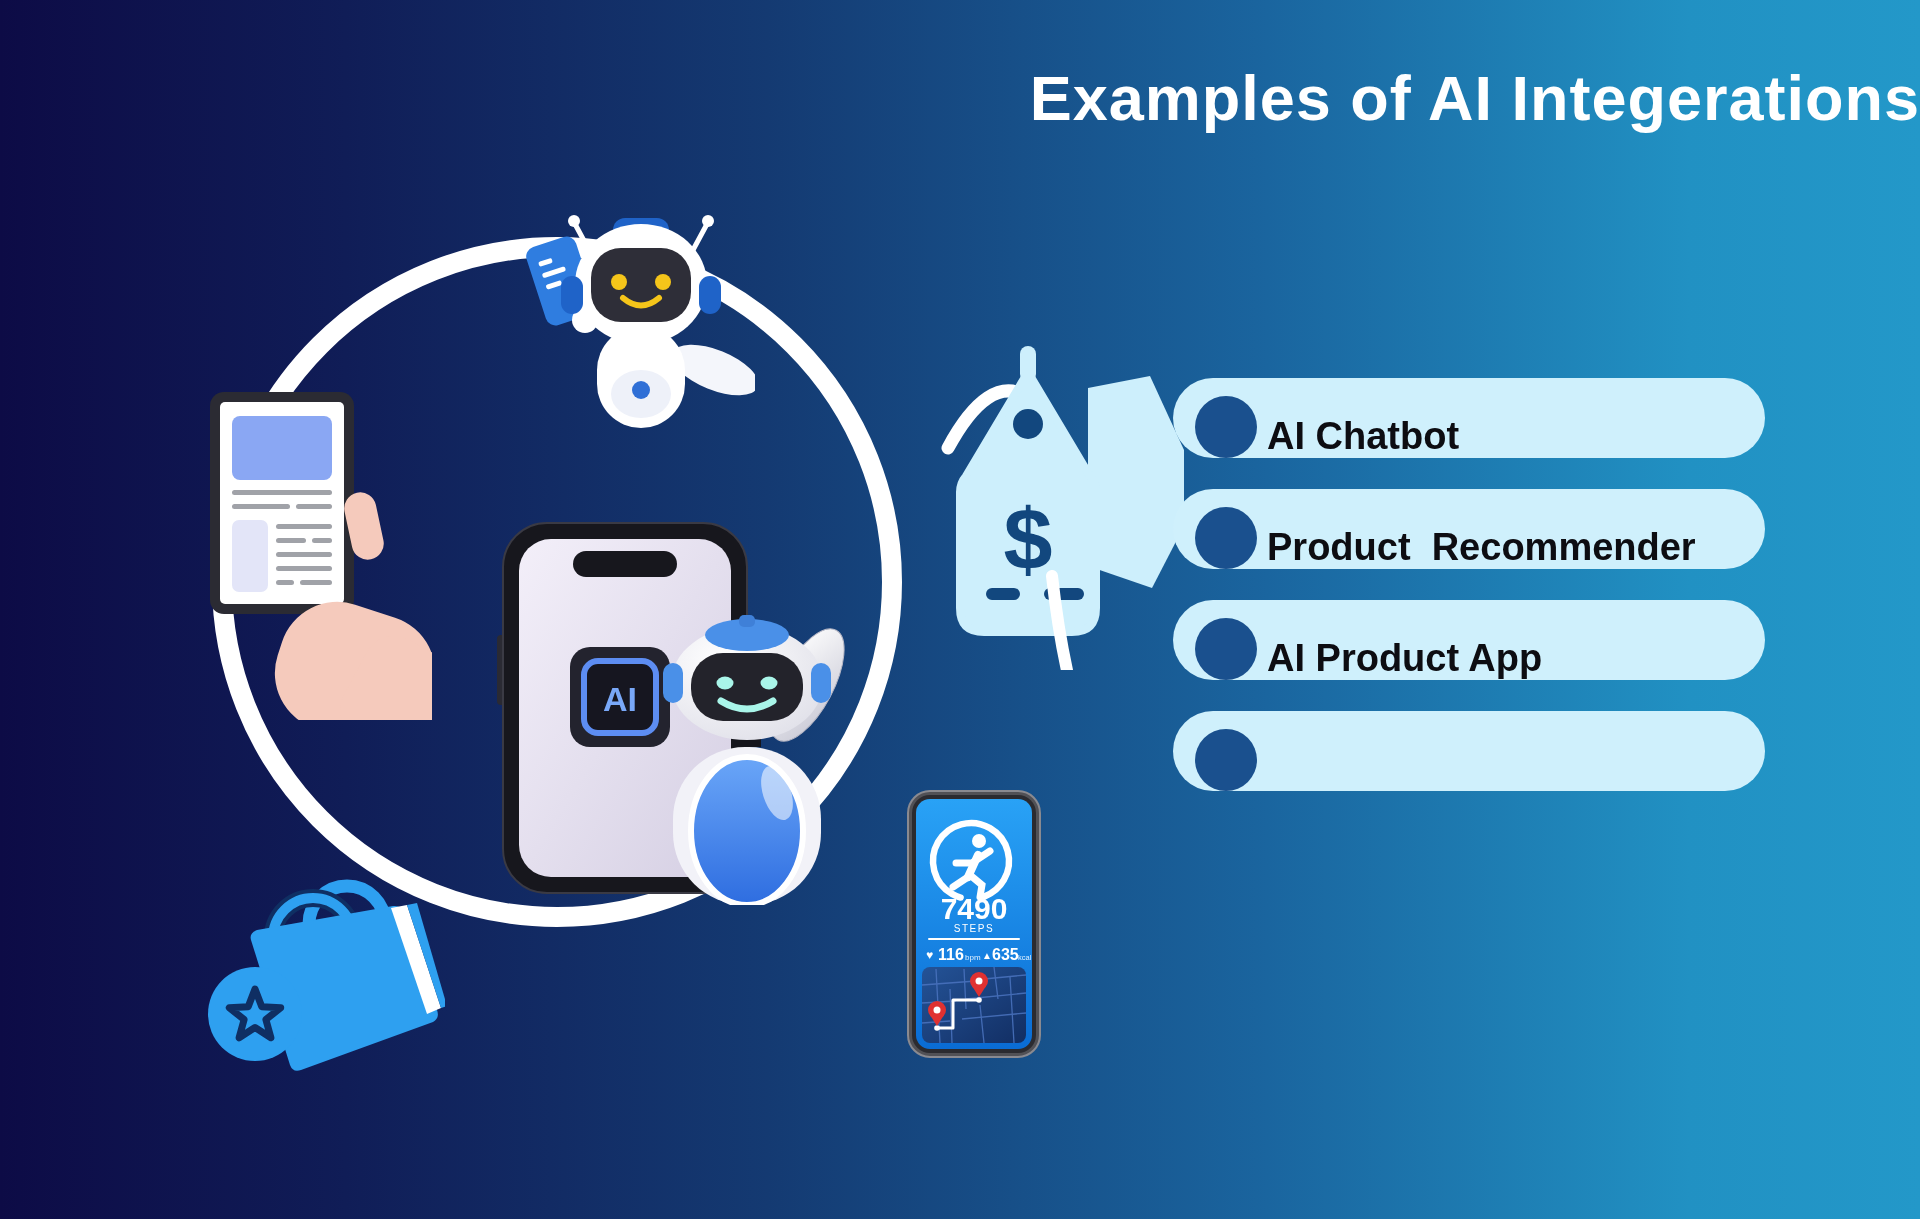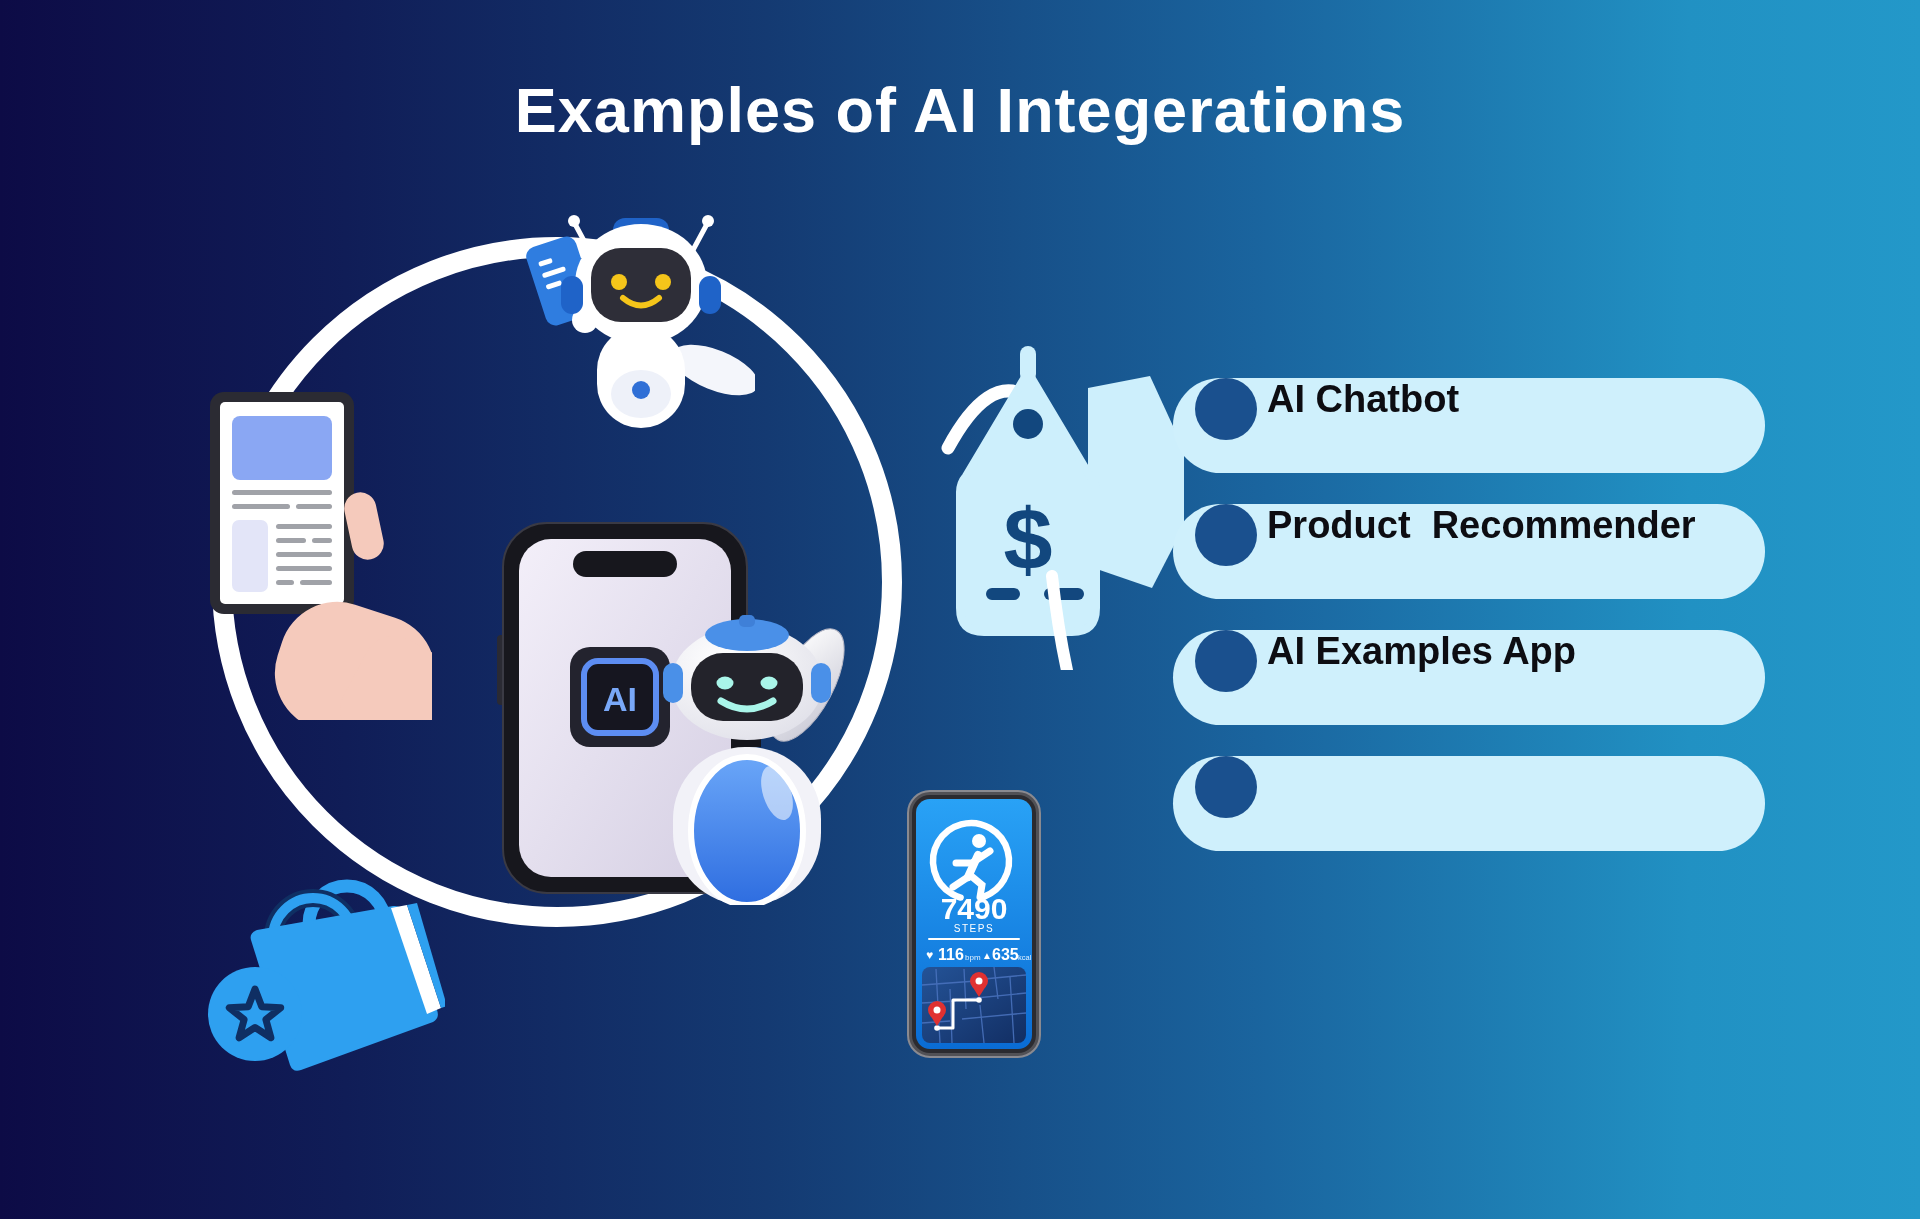--- a/index.html
+++ b/index.html
@@ -2,32 +2,32 @@
 <html><head>
 <meta charset="utf-8">
 <style>
   html,body{margin:0;padding:0;background:#0d0b46;}
   .stage{
     position:relative;width:1920px;height:1219px;overflow:hidden;
     background:linear-gradient(to right,#0d0b46 0%,#101d57 18%,#143a72 40%,#1a659f 66%,#2191c3 88%,#2398c9 100%);
     font-family:"Liberation Sans",sans-serif;
   }
   .title{
-    position:absolute;top:74px;left:0;width:100%;text-align:center;
+    position:absolute;top:62px;left:0;width:100%;text-align:right;
     color:#ffffff;font-size:63px;font-weight:800;letter-spacing:1px;
   }
   .ring{
     position:absolute;left:212px;top:237px;width:650px;height:650px;
     border:20px solid #ffffff;border-radius:50%;
   }
   .illus{position:absolute;}
   .pills{position:absolute;left:1173px;top:378px;width:592px;}
   .pill{
-    height:95px;border-radius:48px;background:#cff0fc;
-    display:flex;align-items:flex-start;margin-bottom:31px;
+    height:80px;border-radius:48px;background:#cff0fc;
+    display:flex;align-items:flex-end;margin-bottom:31px;
   }
   .pill-dot{width:62px;height:62px;border-radius:50%;background:#1a508e;margin-left:22px;flex:none;}
   .pill-label{margin-left:10px;font-size:38px;font-weight:bold;color:#0d0d12;white-space:pre;}
   svg text{font-family:"Liberation Sans",sans-serif;}
 </style>
 </head>
 <body>
 
 <div class="stage">
 
@@ -210,20 +210,20 @@
     <div class="pill">
       <div class="pill-dot"></div>
       <div class="pill-label">AI Chatbot</div>
     </div>
     <div class="pill">
       <div class="pill-dot"></div>
       <div class="pill-label">Product  Recommender</div>
     </div>
     <div class="pill">
       <div class="pill-dot"></div>
-      <div class="pill-label">AI Examples App</div>
+      <div class="pill-label">AI Product App</div>
     </div>
     <div class="pill">
       <div class="pill-dot"></div>
     </div>
   </div>
 
 </div>
 
 </body></html>

